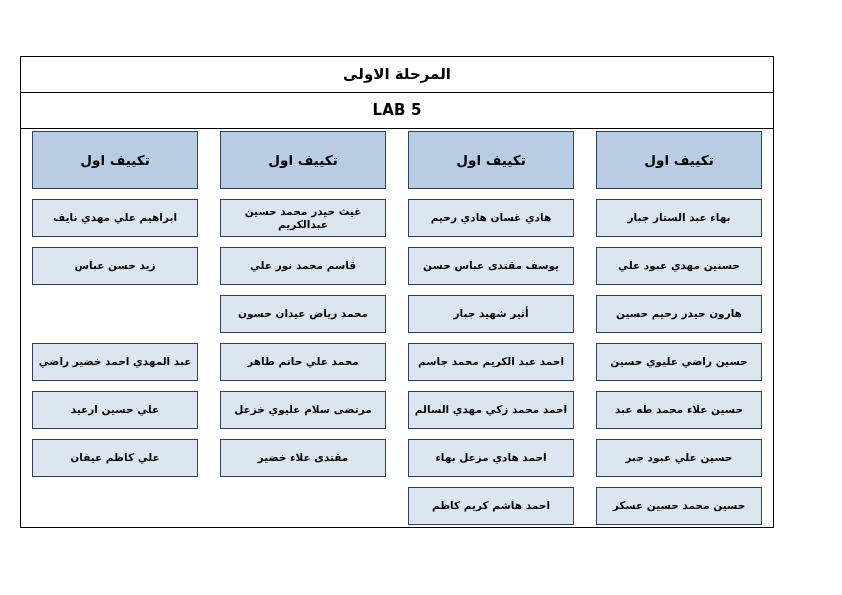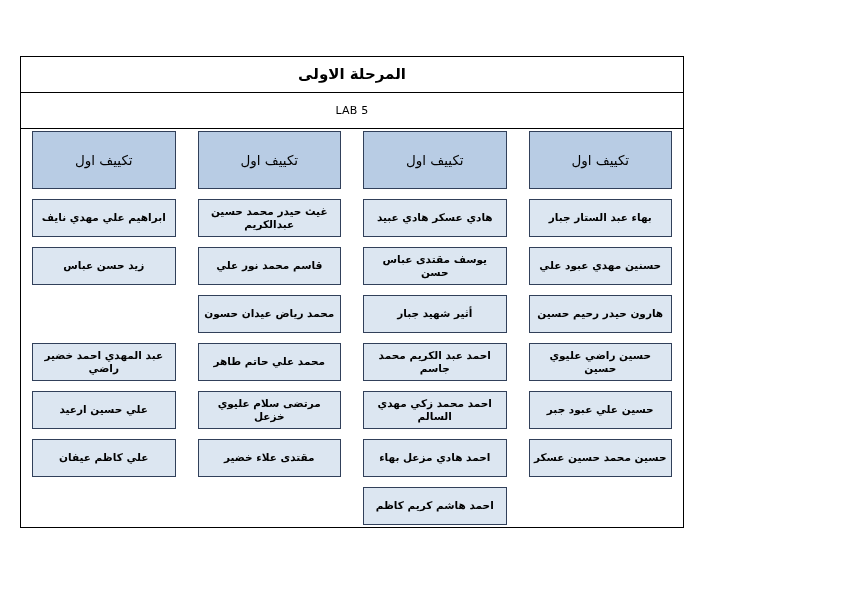--- a/index.html
+++ b/index.html
@@ -14,21 +14,21 @@
     font-family: "DejaVu Sans", "Liberation Sans", sans-serif;
     color: #000000;
     position: relative;
   }
 
   
   .sheet {
     position: absolute;
     left: 20px;
     top: 56px;
-    width: 664px;
+    width: 754px;
     height: 472px;
     border: 1.6px solid #000000;
     box-sizing: border-box;
     background: #ffffff;
   }
 
   
   .title-row {
     height: 36px;
     border-bottom: 1.6px solid #000000;
@@ -38,22 +38,22 @@
     box-sizing: border-box;
   }
   .title-row .title-text {
     font-size: 15px;
     font-weight: 700;
     letter-spacing: 0.2px;
     color: #000000;
     line-height: 1;
   }
   .title-row.lab .title-text {
-    font-size: 11px;
-    font-weight: 400;
+    font-size: 15px;
+    font-weight: 700;
     direction: ltr;
   }
 
   
   .columns {
     display: flex;
     flex-direction: row;
     padding: 0;
     height: 396px;
     box-sizing: border-box;
@@ -70,21 +70,21 @@
   .col-header {
     margin-top: 2px;
     height: 58px;
     background: #b8cce4;
     border: 1.1px solid #31405a;
     box-sizing: border-box;
     display: flex;
     align-items: center;
     justify-content: center;
     font-size: 13.5px;
-    font-weight: 400;
+    font-weight: 700;
     color: #000000;
   }
 
   
   .cell {
     height: 38px;
     margin-top: 10px;
     background: #dce6f1;
     border: 1.1px solid #31405a;
     box-sizing: border-box;
@@ -118,27 +118,28 @@
   </div>
 
   <div class="columns">
 
     <div class="column">
       <div class="col-header">تكييف اول</div>
       <div class="cell">بهاء عبد الستار جبار</div>
       <div class="cell">حسنين مهدي عبود علي</div>
       <div class="cell">هارون حيدر رحيم حسين</div>
       <div class="cell">حسين راضي عليوي حسين</div>
+      <div class="cell">حسين علاء محمد طه عبد</div>
       <div class="cell">حسين علي عبود جبر</div>
       <div class="cell">حسين محمد حسين عسكر</div>
     </div>
 
     <div class="column">
       <div class="col-header">تكييف اول</div>
-      <div class="cell">هادي عسكر هادي عبيد</div>
+      <div class="cell">هادي غسان هادي رحيم</div>
       <div class="cell">يوسف مقتدى عباس حسن</div>
       <div class="cell">أثير شهيد جبار</div>
       <div class="cell">احمد عبد الكريم محمد جاسم</div>
       <div class="cell">احمد محمد زكي مهدي السالم</div>
       <div class="cell">احمد هادي مزعل بهاء</div>
       <div class="cell">احمد هاشم كريم كاظم</div>
     </div>
 
     <div class="column">
       <div class="col-header">تكييف اول</div>

